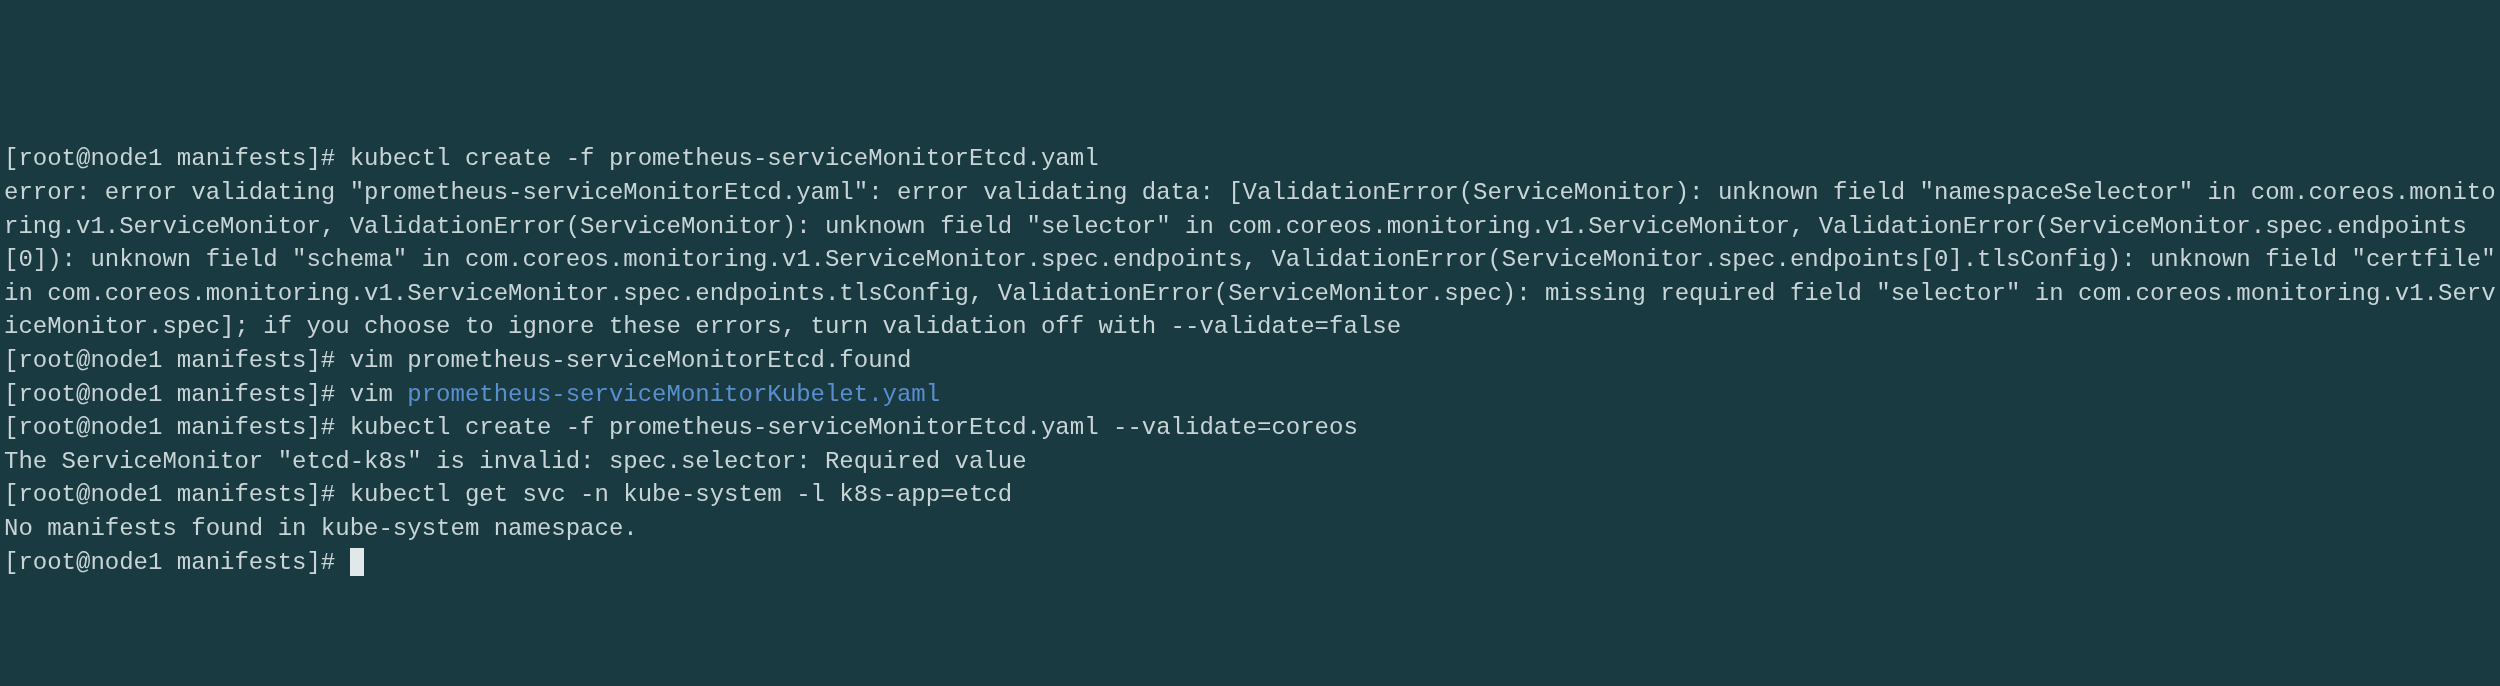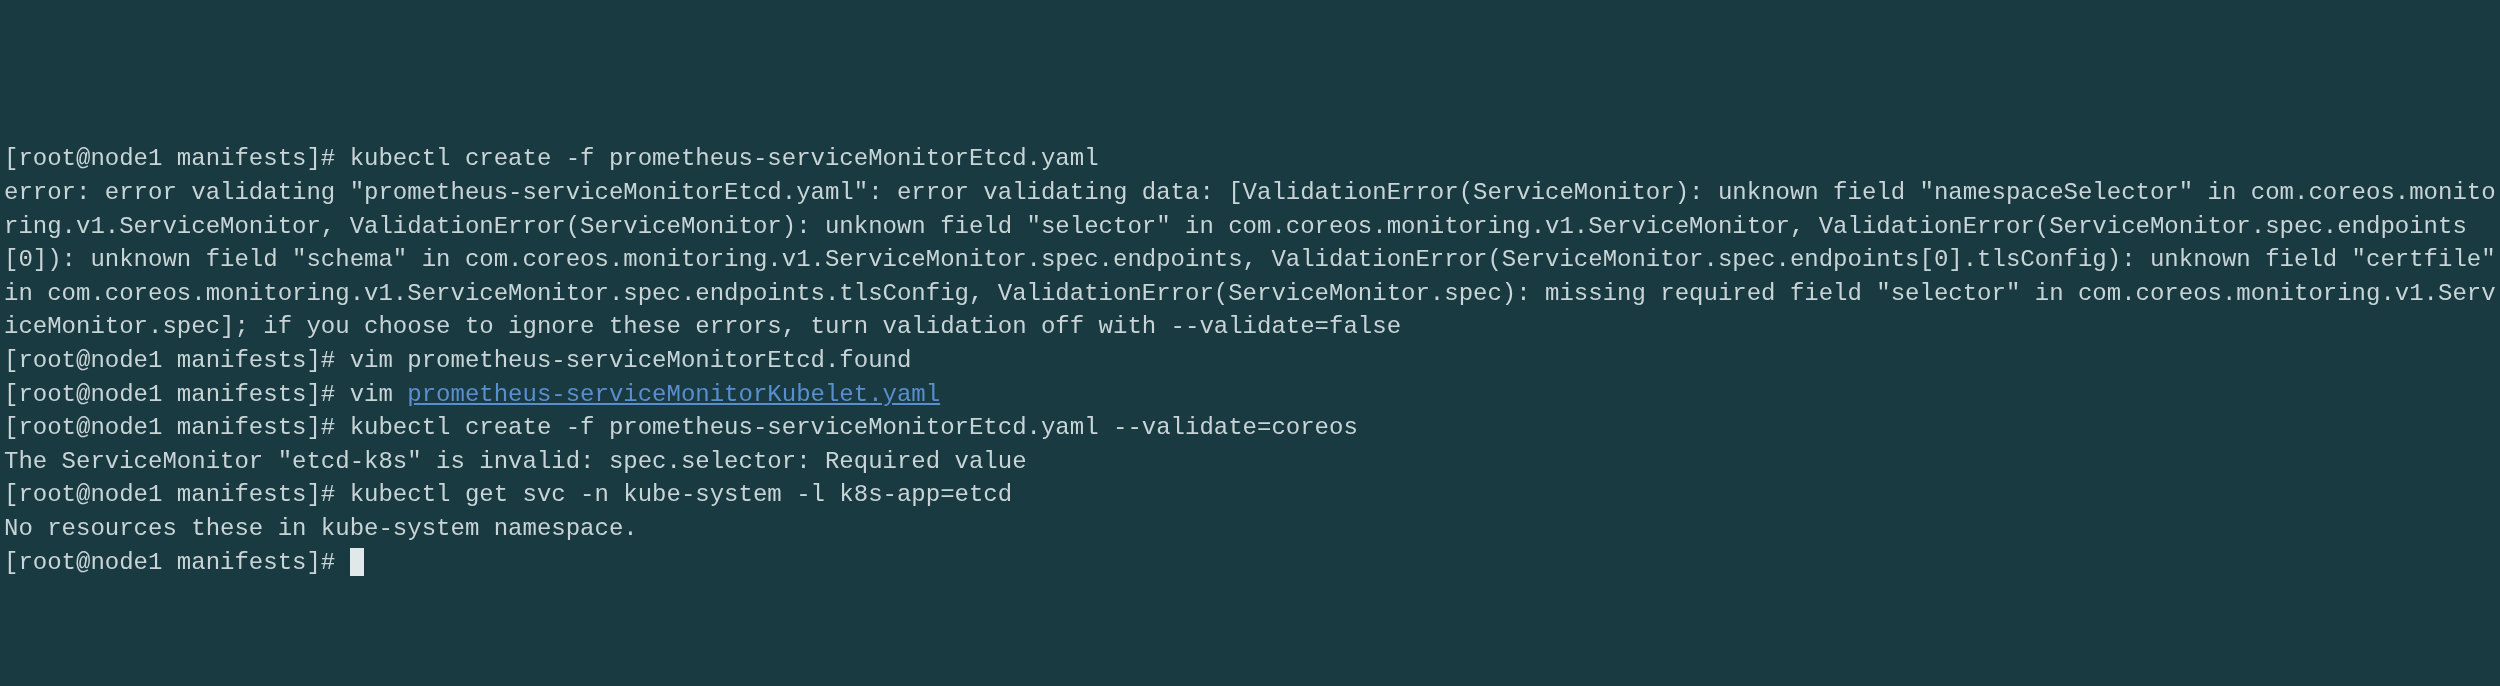--- a/index.html
+++ b/index.html
@@ -18,21 +18,20 @@
       word-break: break-all;
       width: 2500px;
       position: relative;
       overflow: hidden;
     }
     .terminal {
       width: 100%;
     }
     .link {
       color: #5a8fcf;
-      text-decoration: underline;
     }
     .cursor {
       display: inline-block;
       background-color: #e0e8ea;
       width: 14px;
       height: 28px;
       vertical-align: text-bottom;
     }
   </style>
 </head>
@@ -40,19 +39,19 @@
 
 
 
 <div class="terminal"><span>[root@node1 manifests]# </span><span>kubectl create -f prometheus-serviceMonitorEtcd.yaml</span>
 <span>error: error validating "prometheus-serviceMonitorEtcd.yaml": error validating data: [ValidationError(ServiceMonitor): unknown field "namespaceSelector" in com.coreos.monitoring.v1.ServiceMonitor, ValidationError(ServiceMonitor): unknown field "selector" in com.coreos.monitoring.v1.ServiceMonitor, ValidationError(ServiceMonitor.spec.endpoints[0]): unknown field "schema" in com.coreos.monitoring.v1.ServiceMonitor.spec.endpoints, ValidationError(ServiceMonitor.spec.endpoints[0].tlsConfig): unknown field "certfile" in com.coreos.monitoring.v1.ServiceMonitor.spec.endpoints.tlsConfig, ValidationError(ServiceMonitor.spec): missing required field "selector" in com.coreos.monitoring.v1.ServiceMonitor.spec]; if you choose to ignore these errors, turn validation off with --validate=false</span>
 <span>[root@node1 manifests]# </span><span>vim prometheus-serviceMonitorEtcd.found</span>
 <span>[root@node1 manifests]# </span><span>vim </span><span class="link">prometheus-serviceMonitorKubelet.yaml</span>
 <span>[root@node1 manifests]# </span><span>kubectl create -f prometheus-serviceMonitorEtcd.yaml --validate=coreos</span>
 <span>The ServiceMonitor "etcd-k8s" is invalid: spec.selector: Required value</span>
 <span>[root@node1 manifests]# </span><span>kubectl get svc -n kube-system -l k8s-app=etcd</span>
-<span>No resources these in kube-system namespace.</span>
+<span>No manifests found in kube-system namespace.</span>
 <span>[root@node1 manifests]# </span><span class="cursor"></span></div>
 
 
 
 
 
 
 </body></html>

